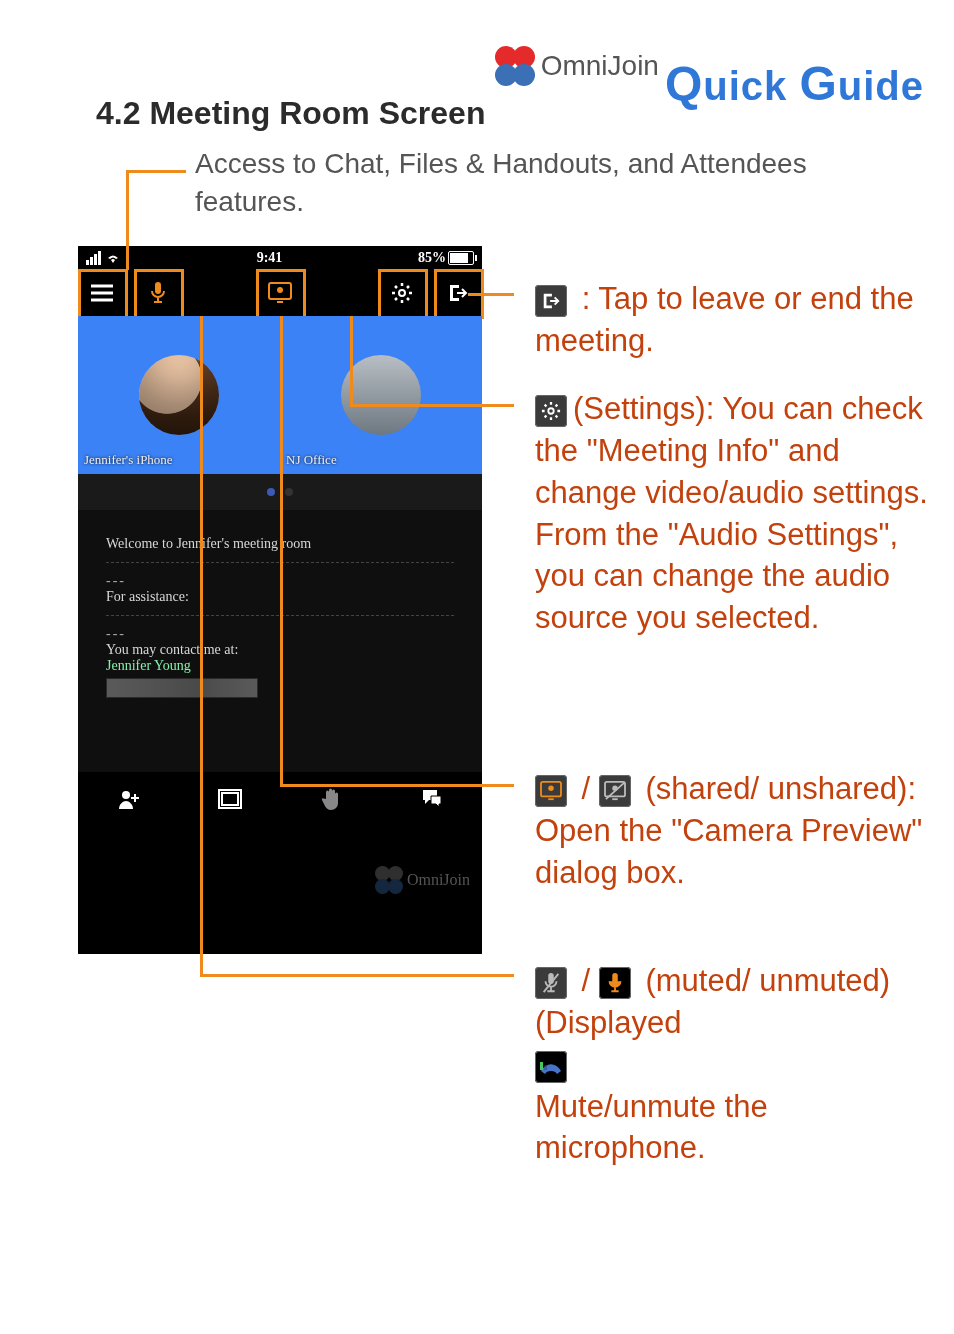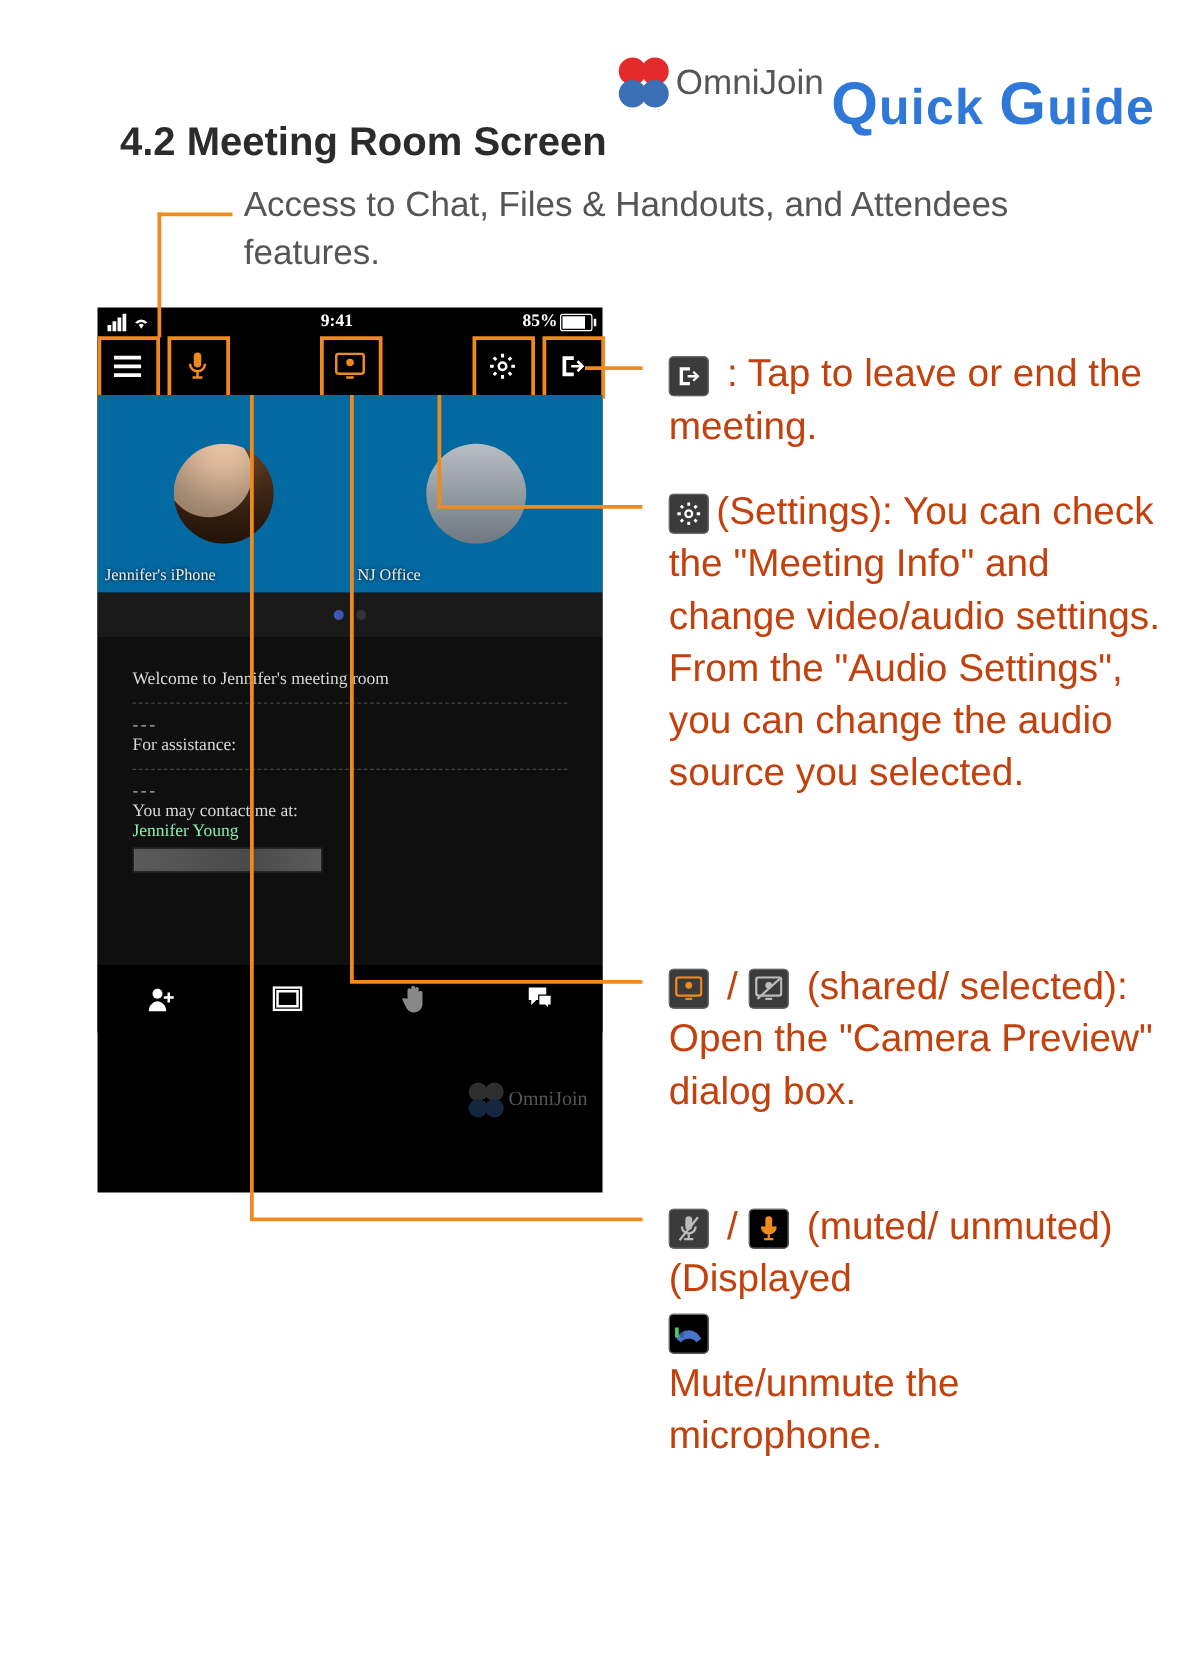--- a/index.html
+++ b/index.html
@@ -33,21 +33,21 @@
   .batt .fill{position:absolute;left:1px;top:1px;height:10px;width:18px;background:#fff;}
 
   .toolbar{height:46px;display:flex;align-items:center;justify-content:space-between;padding:0 10px;background:#000;}
   .tb-left{display:flex;align-items:center;gap:28px;}
   .tb-right{display:flex;align-items:center;gap:28px;}
   .tb-btn{width:28px;height:28px;display:flex;align-items:center;justify-content:center;}
   .hi{position:relative;}
   .hi-box{position:absolute;border:3px solid #ef8a1c;left:-10px;top:-10px;width:44px;height:44px;}
 
   .video-grid{display:flex;flex-wrap:wrap;}
-  .vcell{width:202px;height:158px;position:relative;background:#0369a1;overflow:hidden;}
+  .vcell{width:202px;height:158px;position:relative;background:#3b82f6;overflow:hidden;}
   .vlabel{position:absolute;left:6px;bottom:6px;font-size:13px;color:#eee;text-shadow:0 0 3px #000;}
   .avatar{width:100%;height:100%;display:flex;align-items:center;justify-content:center;}
   .person{width:80px;height:80px;border-radius:50%;}
   .p-a{background:radial-gradient(circle at 35% 30%,#f0c9a8 0 45%,transparent 46%),linear-gradient(#7a4d2e,#3a210f);box-shadow:inset 0 -40px 40px rgba(0,0,0,.4);}
   .p-b{background:radial-gradient(circle at 40% 30%,#f0c9a8 0 44%,transparent 45%),linear-gradient(#1a1a1a,#3a3a3a);}
   .p-c{background:radial-gradient(circle at 40% 30%,#f0c9a8 0 44%,transparent 45%),linear-gradient(#d8d8d8,#888);}
   .p-d{background:linear-gradient(#b8bec4,#6e7880);}
 
   .pager{height:36px;display:flex;align-items:center;justify-content:center;gap:10px;background:#1a1a1a;}
   .pager .dot{width:8px;height:8px;border-radius:50%;background:#3b5ab5;}
@@ -263,21 +263,21 @@
       </svg>
     </span><span> / </span>
   <span class="inline-icon">
       <svg width="22" height="20" viewBox="0 0 24 22">
         <rect x="1" y="1" width="22" height="16" rx="2" fill="none" stroke="#bbb" stroke-width="2"></rect>
         <circle cx="12" cy="8" r="3" fill="#bbb"></circle>
         <path d="M9 20h6" stroke="#bbb" stroke-width="2"></path>
         <path d="M2 20 L22 2" stroke="#bbb" stroke-width="2"></path>
       </svg>
     </span>
-  <span>(shared/ selected):</span><br>
+  <span>(shared/ unshared):</span><br>
   <span>Open the "Camera Preview" dialog box.</span>
 </div>
 
 <div class="anno anno4">
   <span class="inline-icon">
       <svg width="18" height="22" viewBox="0 0 18 24">
         <rect x="6" y="1" width="6" height="12" rx="3" fill="#bbb"></rect>
         <path d="M3 10a6 6 0 0 0 12 0M9 16v5M5 21h8" stroke="#bbb" stroke-width="2" fill="none"></path>
         <path d="M1 22 L17 2" stroke="#bbb" stroke-width="2"></path>
       </svg>

